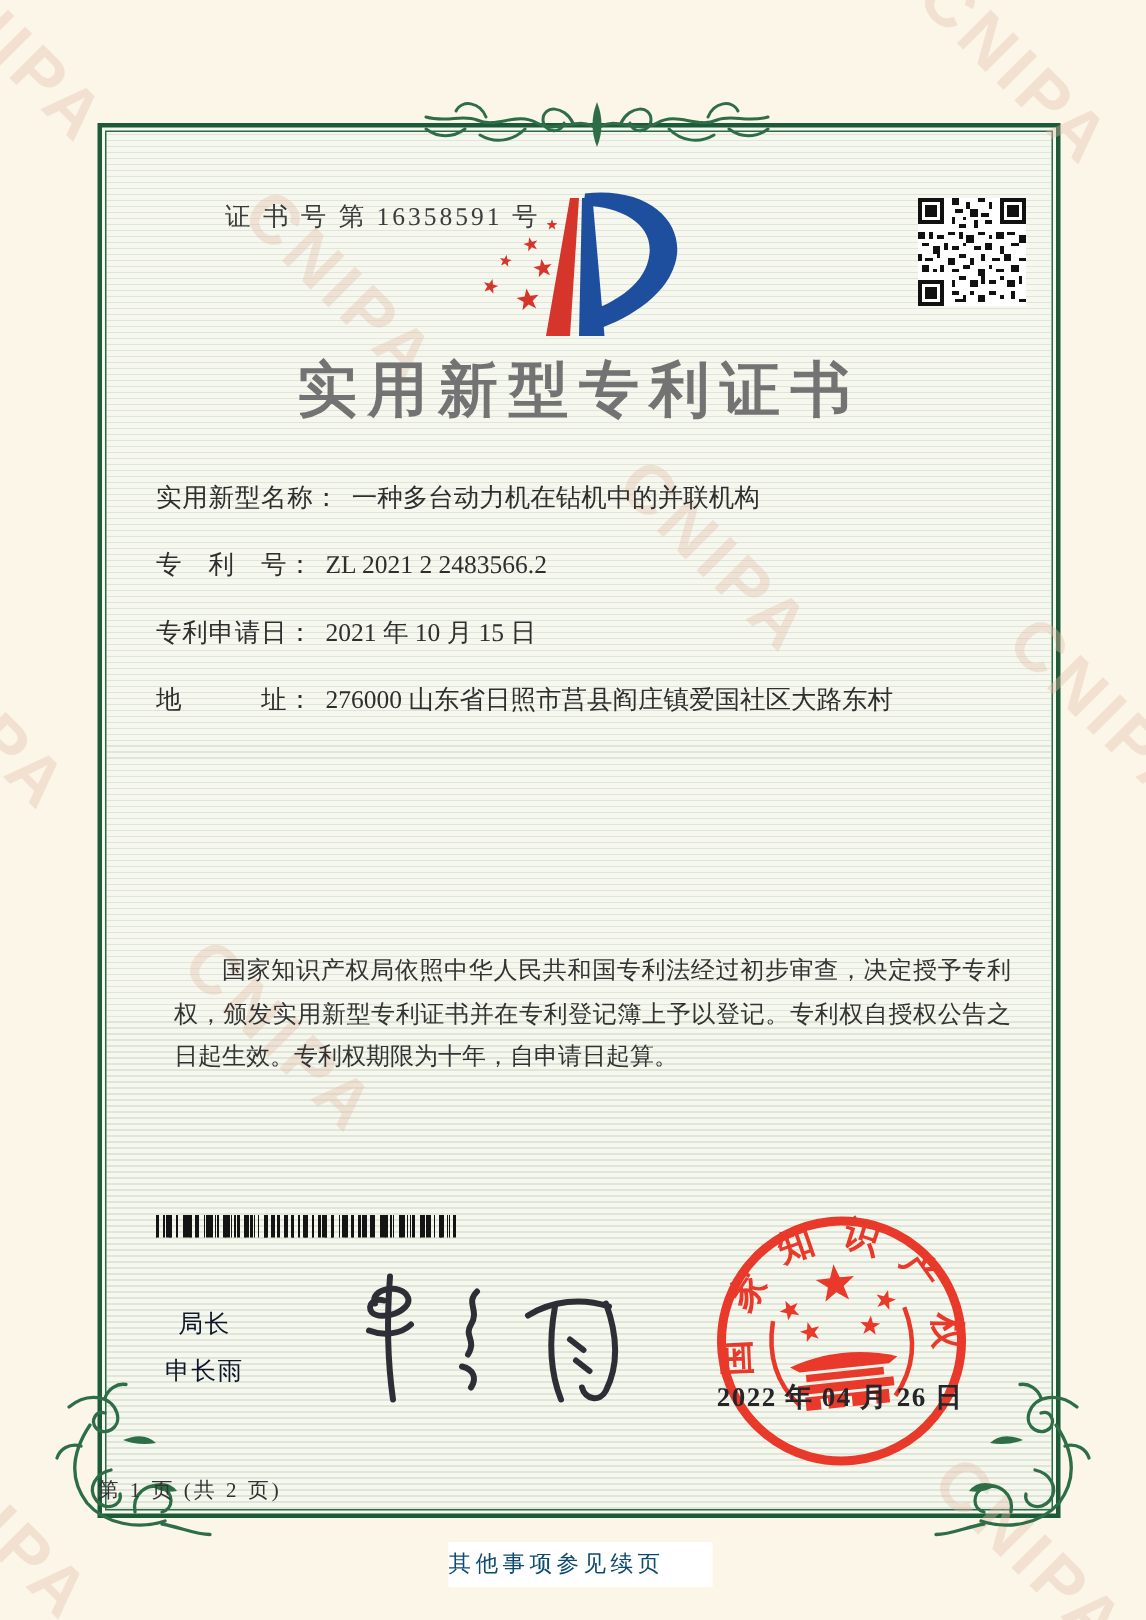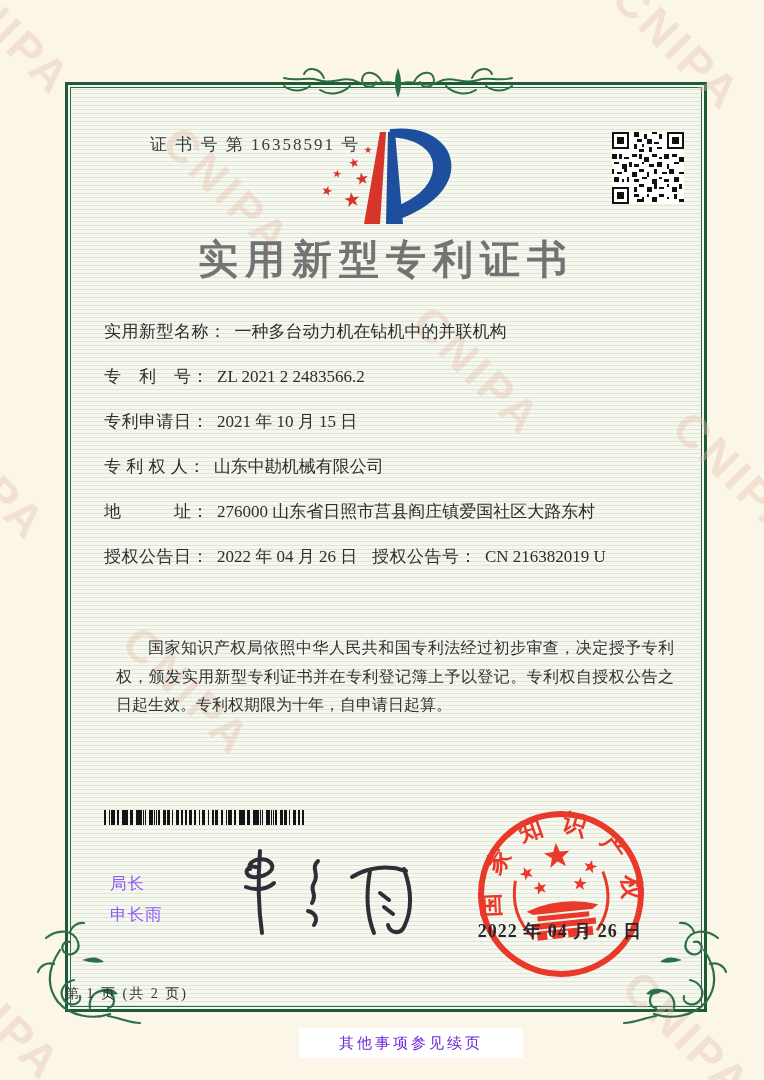--- a/index.html
+++ b/index.html
@@ -39,28 +39,28 @@
   .f-value{margin-left:8px;}
   .grant-no{position:absolute;left:268px;top:0;}
   .body-text{left:104px;top:622px;width:582px;font-size:16px;line-height:28.5px;
              text-align:justify;color:#333;}
   .body-text p{margin:12px;text-indent:2em;}
   .barcode{left:104px;top:810px;width:202px;height:15px;
     background-image:
       repeating-linear-gradient(90deg,#141414 0 2px,transparent 2px 5px,#141414 5px 6px,transparent 6px 9px),
       repeating-linear-gradient(90deg,#141414 0 1px,transparent 1px 7px,#141414 7px 10px,transparent 10px 13px);}
   .signer{left:110px;top:868px;font-family:"Liberation Sans","DejaVu Sans",sans-serif;
-          font-size:16.5px;color:#8b5cf6;line-height:31px;letter-spacing:1px;}
+          font-size:16.5px;color:#0f172a;line-height:31px;letter-spacing:1px;text-align:center;}
   .signature{left:216px;top:843px;}
   .seal{left:473px;top:806px;transform:rotate(-6deg);}
   .seal-date{left:474px;top:919px;width:172px;text-align:center;font-size:18px;font-weight:700;
              color:#25252a;letter-spacing:1px;z-index:4;}
   .page-info{left:65px;top:985px;width:642px;text-align:left;font-size:14px;color:#333;letter-spacing:2px;}
-  .footer-note{left:299px;top:1028px;width:224px;height:30px;background:#fff;text-align:center;
-               line-height:30px;font-size:15px;color:#6d28d9;letter-spacing:3px;}
+  .footer-note{left:299px;top:1028px;width:176px;height:30px;background:#fff;
+               line-height:30px;font-size:15px;color:#0c4a6e;letter-spacing:3px;}
 </style>
 </head>
 <body>
 
 <div class="page">
 
   <div class="frame">
     <div class="frame-inner"></div>
   </div>
 
@@ -152,30 +152,21 @@
     <div class="field-row">
       <span class="f-label">实用新型名称：</span><span class="f-value">一种多台动力机在钻机中的并联机构</span>
     </div>
     <div class="field-row">
       <span class="f-label">专　利　号：</span><span class="f-value">ZL 2021 2 2483566.2</span>
     </div>
     <div class="field-row">
       <span class="f-label">专利申请日：</span><span class="f-value">2021 年 10 月 15 日</span>
     </div>
     <div class="field-row">
-      <span class="f-label">专 利 权 人：</span><span class="f-value">山东中勘机械有限公司</span>
-    </div>
-    <div class="field-row">
       <span class="f-label">地　　　址：</span><span class="f-value">276000 山东省日照市莒县阎庄镇爱国社区大路东村</span>
-    </div>
-    <div class="field-row">
-      <span class="f-label">授权公告日：</span><span class="f-value">2022 年 04 月 26 日</span>
-      <span class="grant-no">
-        <span class="f-label">授权公告号：</span><span class="f-value">CN 216382019 U</span>
-      </span>
     </div>
   </div>
 
   <div class="abs body-text">
     <p>国家知识产权局依照中华人民共和国专利法经过初步审查，决定授予专利权，颁发实用新型专利证书并在专利登记簿上予以登记。专利权自授权公告之日起生效。专利权期限为十年，自申请日起算。</p>
   </div>
 
   <div class="abs barcode"></div>
 
   <div class="abs signer">

